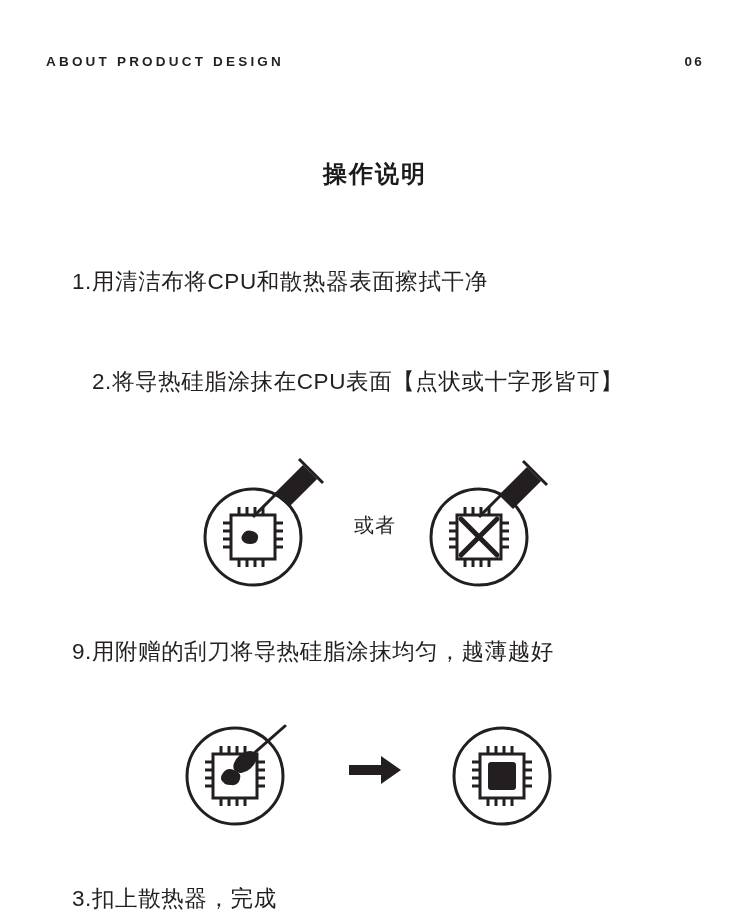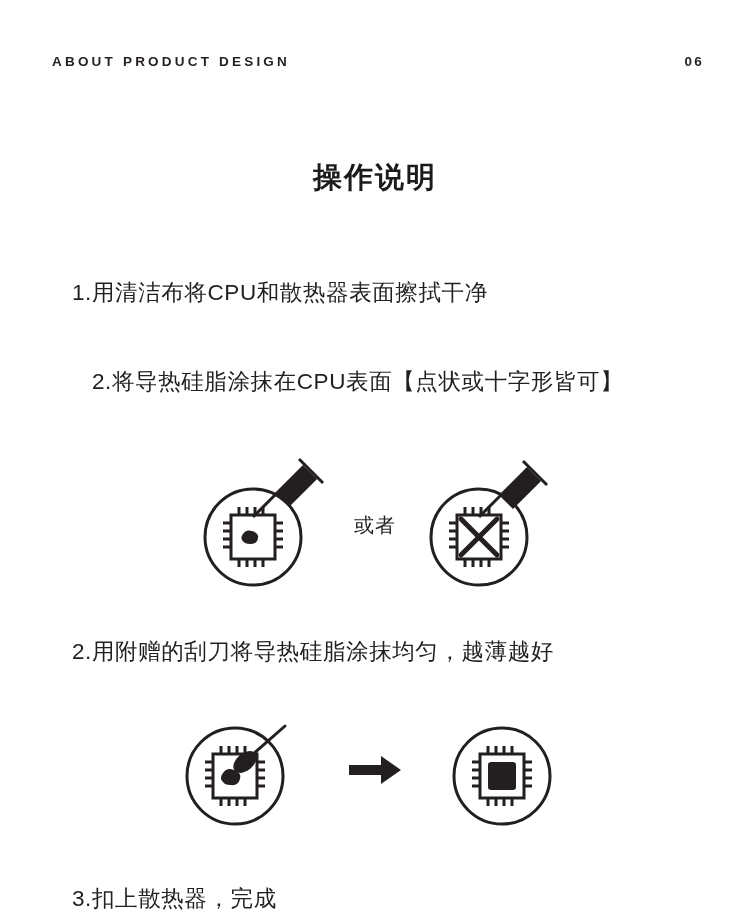--- a/index.html
+++ b/index.html
@@ -13,21 +13,21 @@
     position: relative;
     font-family: "Liberation Sans", "DejaVu Sans", sans-serif;
     color: #231f20;
     overflow: hidden;
   }
 
   
   .page-header {
     position: absolute;
     top: 48px;
-    left: 52px;
+    left: 46px;
     right: 46px;
     height: 26px;
     display: flex;
     align-items: center;
     justify-content: space-between;
   }
   .header-kicker {
     font-size: 13.5px;
     letter-spacing: 3.2px;
     font-weight: 600;
@@ -41,38 +41,38 @@
     padding-left: 47px;
   }
 
   
   .doc-title {
     position: absolute;
     top: 158px;
     left: 0;
     width: 750px;
     text-align: center;
-    font-size: 29px;
+    font-size: 24px;
     font-weight: 700;
     letter-spacing: 2px;
     color: #1b1b1b;
   }
 
   
   .step {
     position: absolute;
     left: 72px;
     right: 48px;
     font-size: 22.5px;
     letter-spacing: 0.6px;
     color: #231f20;
     line-height: 1.35;
     white-space: nowrap;
   }
-  #step1 { top: 267px; margin-top: 11px; }
+  #step1 { top: 267px; }
   #step2 { top: 367px; margin-left: 20px; }
   #step3 { top: 637px; }
   #step4 { top: 884px; }
 
   
   .figure-row {
     position: absolute;
     left: 0;
     width: 750px;
     height: 140px;
@@ -186,21 +186,21 @@
       <g stroke="#231f20" stroke-width="3" fill="none">
         <path d="M92 40 L118 14 L130 26 L104 52 Z" fill="#231f20"></path>
         <line x1="114" y1="6" x2="138" y2="30"></line>
         <line x1="92" y1="40" x2="70" y2="62"></line>
       </g>
     </svg>
   </div>
 
 </div>
 
-<div class="step" id="step3">2.用附赠的刮刀将导热硅脂涂抹均匀，越薄越好</div>
+<div class="step" id="step3">9.用附赠的刮刀将导热硅脂涂抹均匀，越薄越好</div>
 
 <div class="figure-row" id="figure-spread">
 
   <div class="fig-slot">
     <svg width="150" height="140" viewBox="0 0 150 140" aria-hidden="true">
       <circle cx="62" cy="76" r="48" fill="none" stroke="#231f20" stroke-width="3"></circle>
       <rect x="40" y="54" width="44" height="44" fill="none" stroke="#231f20" stroke-width="3"></rect>
       <g stroke="#231f20" stroke-width="3">
         <line x1="48" y1="54" x2="48" y2="46"></line>
         <line x1="56" y1="54" x2="56" y2="46"></line>

